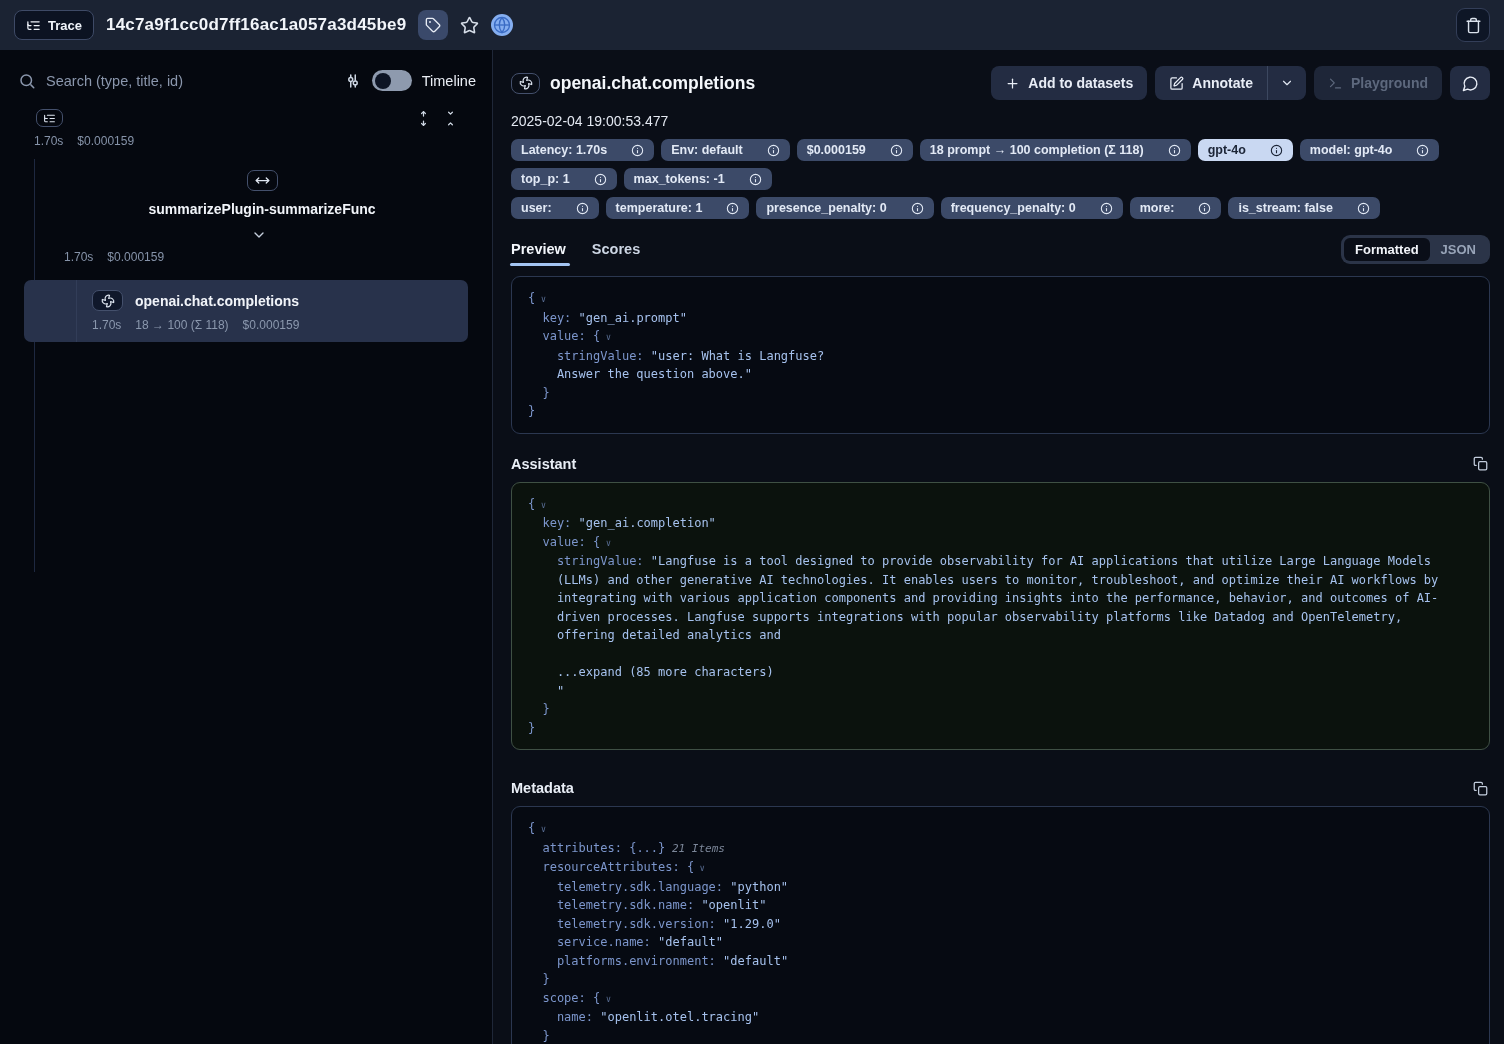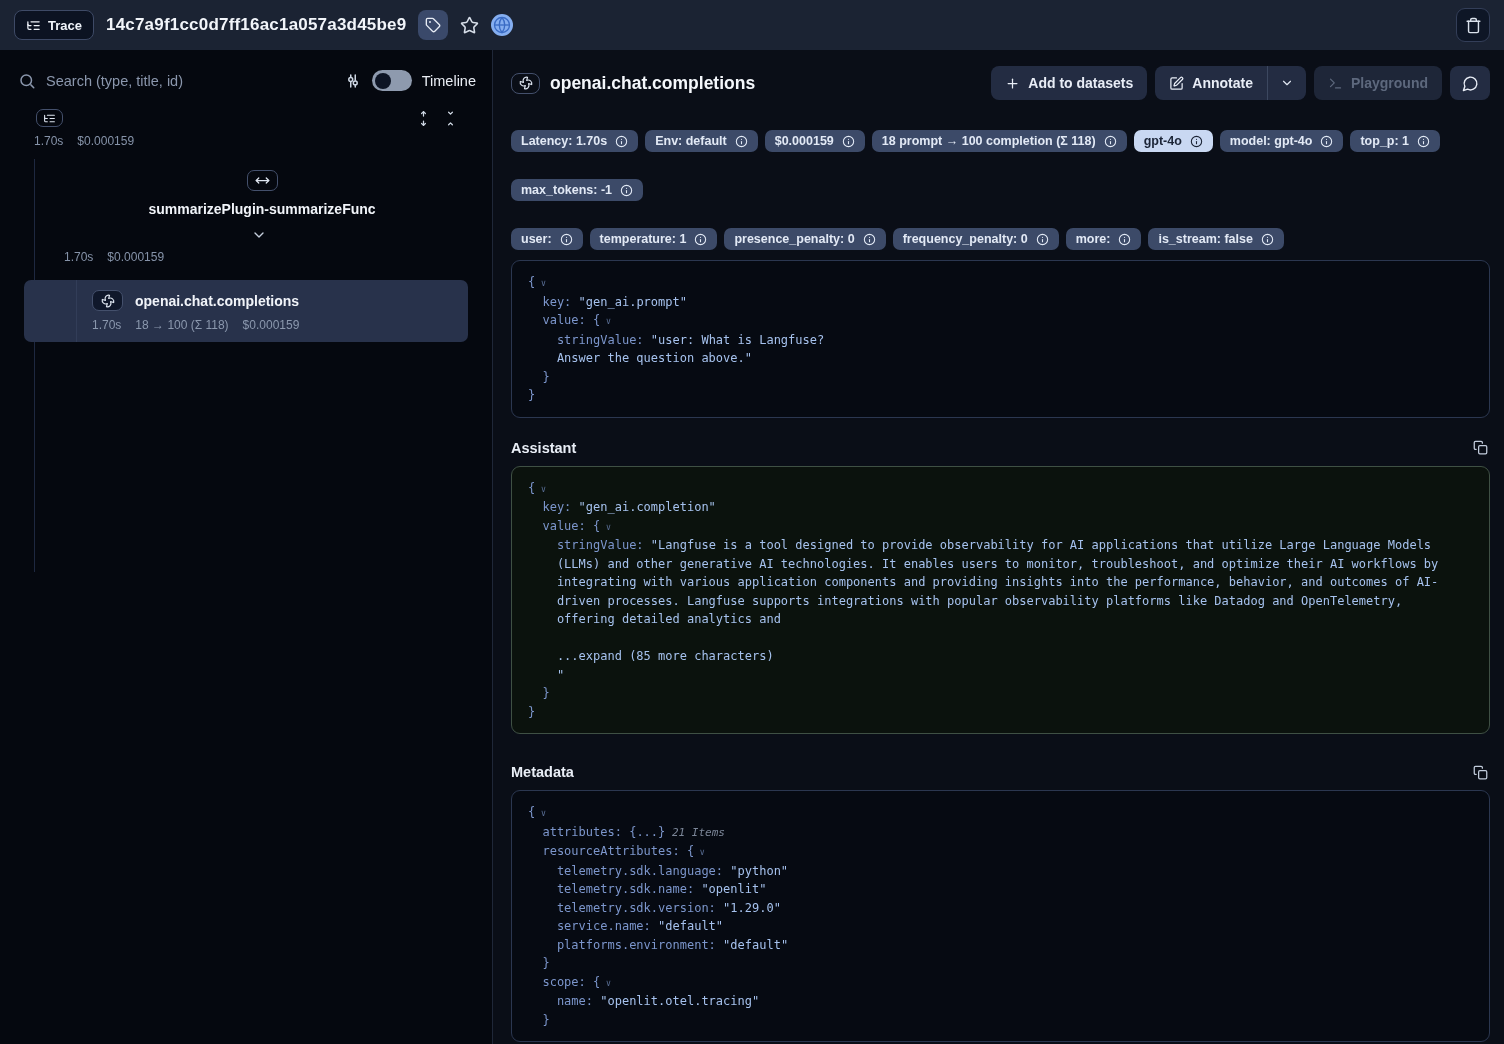--- a/index.html
+++ b/index.html
@@ -60,21 +60,21 @@
   .split { display:flex; align-items:stretch; border-radius:8px; overflow:hidden; }
   .split .btn { border-radius:0; }
   .split .divider { width:1px; background:#3c4860; }
   .split .chev-seg { width:38px; display:flex; align-items:center; justify-content:center; background:#232c42; color:#dfe6f1; }
   .btn.disabled { background:#1e2638; color:#5d687d; }
   .btn.icon-only { width:40px; padding:0; justify-content:center; }
   .timestamp { margin-top:13px; font-size:14px; color:#e4e9f2; }
 
   .badge-row { display:flex; flex-wrap:wrap; gap:7px; margin-top:10px; align-items:center; }
   .badge-row + .badge-row { margin-top:7px; }
-  .badge { display:inline-flex; align-items:center; gap:8px; background:#3c4a68; color:#e2e9f5; border-radius:7px; font-size:12.5px; font-weight:bold; padding:4px 10px; white-space:nowrap;margin-top:20px; }
+  .badge { display:inline-flex; align-items:center; gap:24px; background:#3c4a68; color:#e2e9f5; border-radius:7px; font-size:12.5px; font-weight:bold; padding:4px 10px; white-space:nowrap; }
   .badge.light { background:#c9d8f2; color:#1b2436; }
   .badge svg { flex:0 0 auto; }
 
   .tabs-row { display:flex; align-items:flex-end; margin-top:16px; padding-right:0; }
   .tab { font-size:14.5px; font-weight:600; color:#f2f5fa; padding-bottom:9px; margin-right:26px; position:relative; cursor:pointer; }
   .tab.active::after { content:""; position:absolute; left:-1px; right:-4px; bottom:0; height:3.5px; background:#a3c4f2; border-radius:2px; }
   .tab.inactive { color:#cdd6e4; }
   .tabs-spacer { flex:1; }
   .format-toggle { display:flex; background:#2b3448; border-radius:9px; padding:3px; margin-bottom:2px; }
   .format-seg { font-size:13px; font-weight:600; padding:4px 11px; border-radius:6px; color:#98a4b8; cursor:pointer; }
@@ -313,20 +313,21 @@
             <button class="btn icon-only">
               <span style="display:flex">
                 <svg width="17" height="17" viewBox="0 0 24 24" fill="none" stroke="currentColor" stroke-width="2" stroke-linecap="round" stroke-linejoin="round">
                     <path d="M7.9 20A9 9 0 1 0 4 16.1L2 22Z"></path>
                   </svg>
               </span>
             </button>
           </div>
         </div>
 
+        <div class="timestamp">2025-02-04 19:00:53.477</div>
 
         <div class="badge-row">
 
             <span class="badge">
               <span>Latency: 1.70s</span>
               <span hidden="" style="display:flex">
                 <svg width="13" height="13" viewBox="0 0 24 24" fill="none" stroke="currentColor" stroke-width="2" stroke-linecap="round">
                   <circle cx="12" cy="12" r="9.5"></circle>
                   <path d="M12 16v-4"></path>
                   <path d="M12 8h.01"></path>
@@ -473,20 +474,29 @@
               <span hidden="" style="display:flex">
                 <svg width="13" height="13" viewBox="0 0 24 24" fill="none" stroke="currentColor" stroke-width="2" stroke-linecap="round">
                   <circle cx="12" cy="12" r="9.5"></circle>
                   <path d="M12 16v-4"></path>
                   <path d="M12 8h.01"></path>
                 </svg>
               </span>
             </span>
           </div>
 
+        <div class="tabs-row">
+          <span class="tab active">Preview</span>
+          <span class="tab inactive">Scores</span>
+          <span class="tabs-spacer"></span>
+          <span class="format-toggle">
+            <span class="format-seg active">Formatted</span>
+            <span class="format-seg">JSON</span>
+          </span>
+        </div>
       </div>
 
       <div class="content">
         <div class="code-block">
             <div class="code-line"><span class="tok-p">{</span><span class="tok-v"> ∨</span></div>
             <div class="code-line"><span class="tok-k">  key: </span><span class="tok-s">"gen_ai.prompt"</span></div>
             <div class="code-line"><span class="tok-k">  value: </span><span class="tok-p">{</span><span class="tok-v"> ∨</span></div>
             <div class="code-line"><span class="tok-k">    stringValue: </span><span class="tok-s">"user: What is Langfuse?</span></div>
             <div class="code-line"><span class="tok-s">    Answer the question above."</span></div>
             <div class="code-line"><span class="tok-p">  }</span></div>

